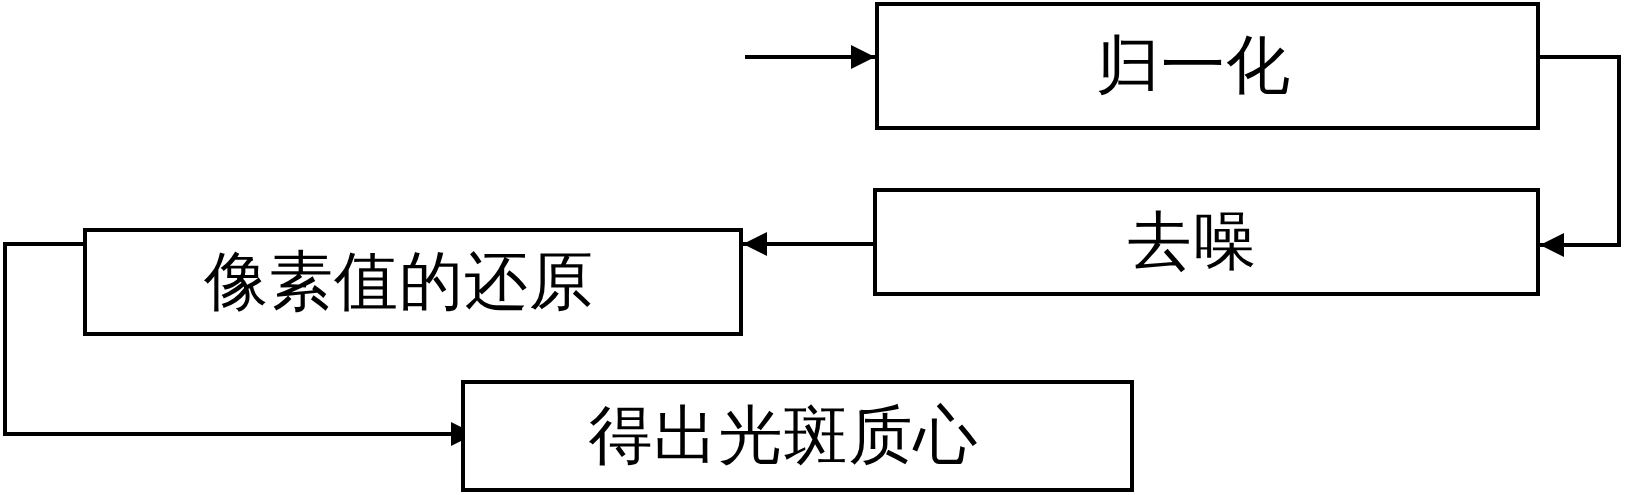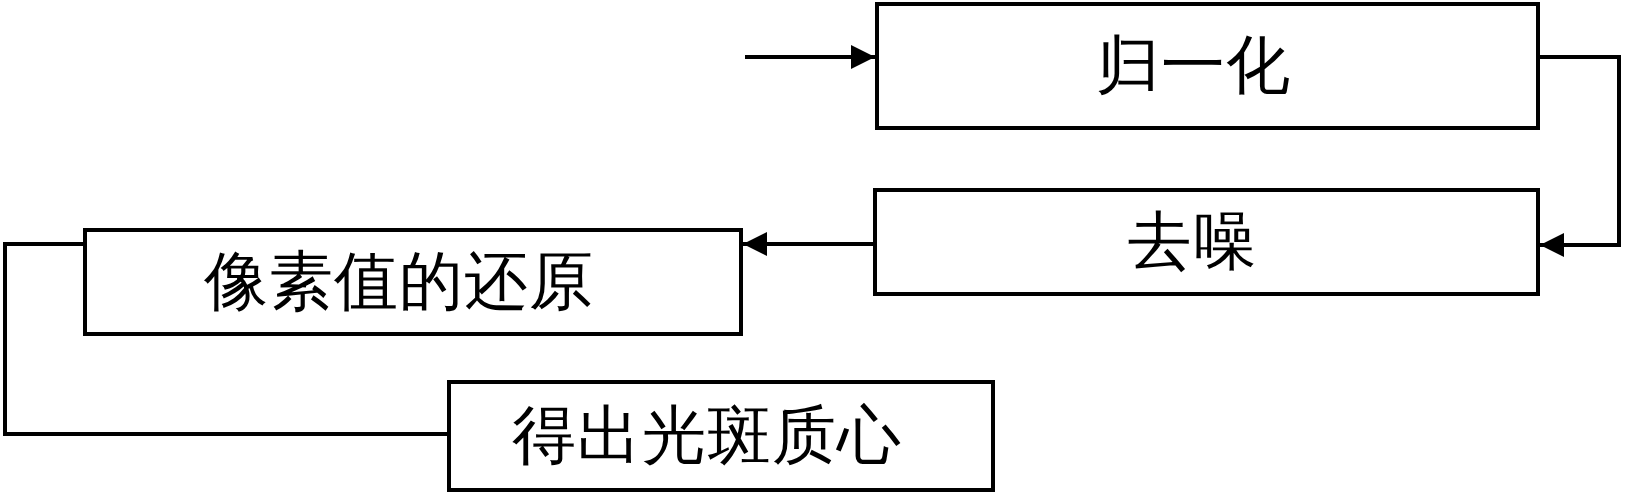--- a/index.html
+++ b/index.html
@@ -31,21 +31,21 @@
     color: #000000;
     white-space: nowrap;
     letter-spacing: 1px;
     transform: translateX(-14px);
   }
   
   .n-spectrogram { left: 83px;  top: 2px;   width: 662px; height: 108px; }
   .n-normalize   { left: 875px; top: 2px;   width: 665px; height: 128px; }
   .n-denoise     { left: 873px; top: 188px; width: 667px; height: 108px; }
   .n-restore     { left: 83px;  top: 189px; width: 660px; height: 108px; margin-top: 39px; }
-  .n-centroid    { left: 447px; top: 380px; width: 548px; height: 112px; }
+  .n-centroid    { left: 461px; top: 380px; width: 673px; height: 112px; }
 
   .edge-layer {
     position: absolute;
     left: 0;
     top: 0;
     width: 1626px;
     height: 495px;
     z-index: 1;
   }
   .edge {

